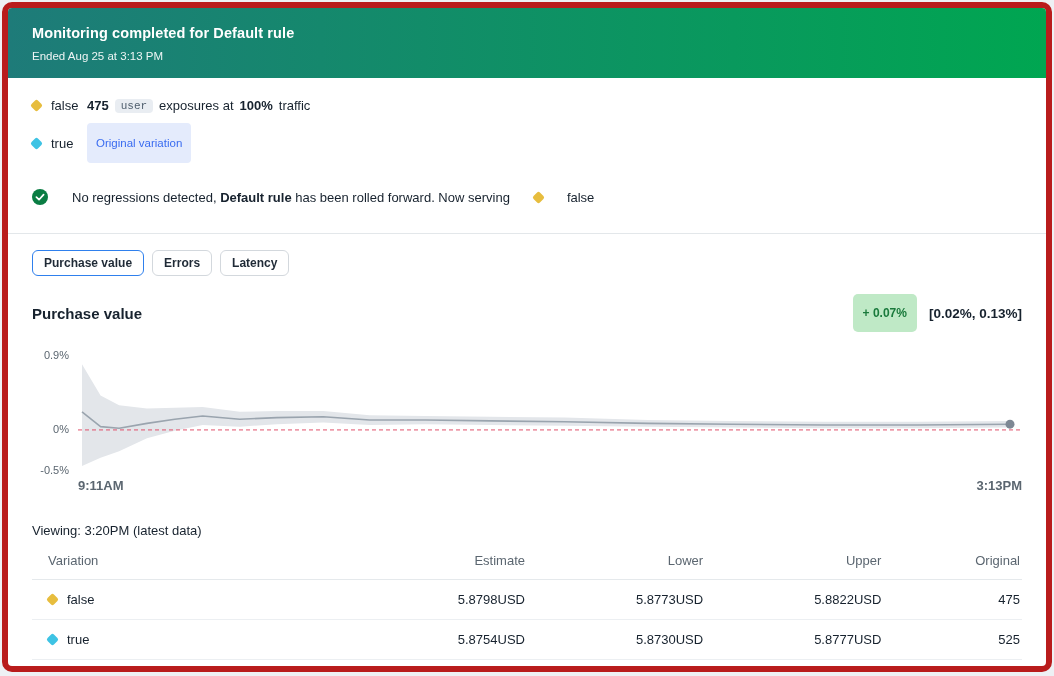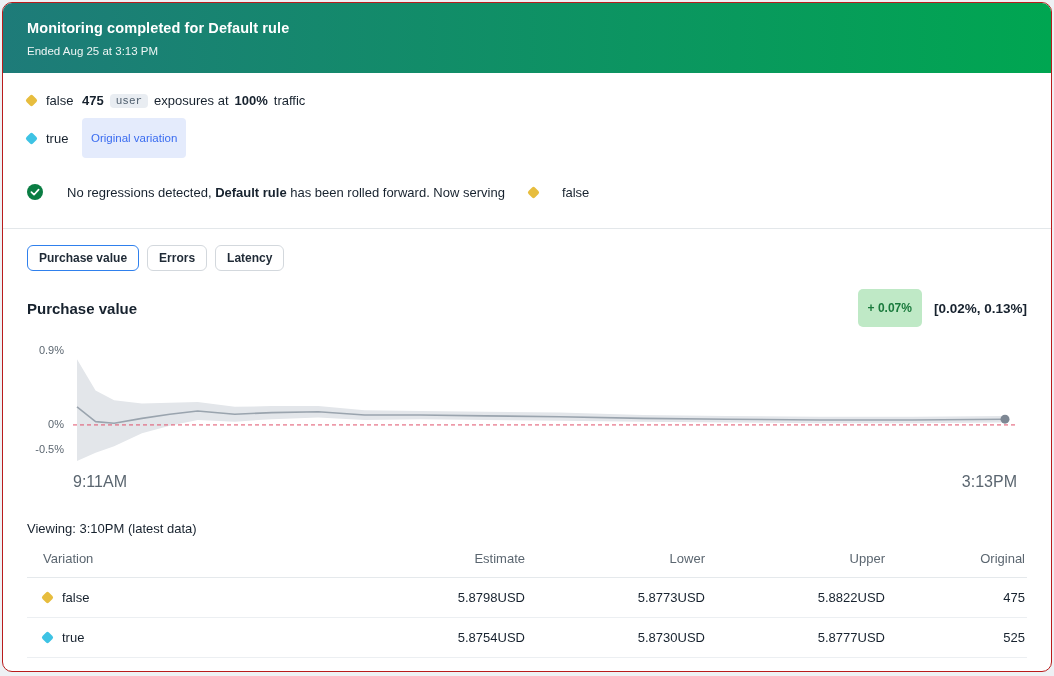--- a/index.html
+++ b/index.html
@@ -5,21 +5,21 @@
   * { margin:0; padding:0; box-sizing:border-box; }
   html,body { width:1054px; height:676px; }
   body {
     background:#eef1f4;
     font-family:"Liberation Sans", sans-serif;
     padding:2px;
     color:#17222e;
   }
   .card {
     background:#fff;
-    border:1px solid #b91c1c;
+    border:6px solid #b91c1c;
     border-radius:10px;
     height:670px;
     overflow:hidden;
   }
   
   .banner { color:#fff; padding:17px 24px 16px; }
   .banner-title { font-size:14.5px; font-weight:600; margin-bottom:9px; letter-spacing:.1px; }
   .banner-title b { font-weight:700; }
   .banner-sub { font-size:11.5px; opacity:.92; }
   
@@ -53,21 +53,21 @@
   .tab.active { border-color:#2f80ed; }
   .metric-head { display:flex; align-items:center; margin:18px 0 14px; }
   .metric-title { font-size:15px; font-weight:700; }
   .metric-right { margin-left:auto; display:flex; align-items:center; gap:12px; }
   .delta-badge { font-size:12px; font-weight:700; padding:12px 10px; border-radius:5px; }
   .interval { font-size:13.5px; font-weight:700; }
   
   .chart { display:flex; margin-top:24px;text-align:right; }
   .yaxis { position:relative; width:46px; flex:none; }
   .ytick { position:absolute; right:9px; font-size:11px; color:#5b6670; }
-  .xlabels { display:flex; justify-content:space-between; margin:7px 2px 0 46px; width:944px; font-size:16px; color:#5b6670; }
+  .xlabels { display:flex; justify-content:space-between; margin:7px 2px 0 46px; width:944px; font-size:13px; color:#5b6670;font-weight:bold; }
   
   .viewing { margin:30px 0 4px; font-size:13px; }
   table { width:100%; border-collapse:collapse; font-size:13px; margin-top:4px; }
   th { font-weight:400; color:#5b6670; text-align:right; padding:11px 2px; border-bottom:1px solid #e5e9ec; }
   td { text-align:right; padding:12px 2px; border-bottom:1px solid #eceff2; }
   th:first-child, td:first-child { text-align:left; padding-left:16px; width:32%; }
   th:nth-child(2), td:nth-child(2) { width:18%; }
   th:nth-child(3), td:nth-child(3) { width:18%; }
   th:nth-child(4), td:nth-child(4) { width:18%; }
   .var-cell { display:flex; align-items:center; gap:10px; }
@@ -125,35 +125,35 @@
       <div class="metric-right">
         <span class="delta-badge" style="background: rgb(191, 233, 198); color: rgb(26, 122, 60);">+ 0.07%</span>
         <span class="interval">[0.02%, 0.13%]</span>
       </div>
     </div>
 
     <div class="chart">
       <div class="yaxis" id="ytick-col">
           <div class="ytick" style="top: -7px;">0.9%</div>
           <div class="ytick" style="top: 66.9286px;">0%</div>
-          <div class="ytick" style="top: 92px;">-0.5%</div>
+          <div class="ytick" style="top: 108px;">-0.5%</div>
         </div>
       <svg id="trend-svg" viewBox="0 0 944 115" width="944" height="115">
           <polygon points="4,8.214285714285712 22.56,39.42857142857144 41.12,49.2857142857143 68.96000000000001,52.57142857142858 96.80000000000001,51.75 124.64,50.92857142857143 161.76000000000002,55.85714285714286 198.88,55.03571428571429 245.28,55.03571428571429 291.68,59.14285714285715 347.36,59.964285714285715 412.32,60.785714285714285 486.56,61.607142857142854 570.08,64.07142857142857 653.5999999999999,64.89285714285715 746.4000000000001,65.71428571428572 839.2,65.71428571428572 932,64.89285714285715 932,71.46428571428572 839.2,72.28571428571429 746.4000000000001,72.28571428571429 653.5999999999999,71.46428571428572 570.08,70.64285714285715 486.56,69.82142857142858 412.32,69.00000000000001 347.36,68.17857142857144 291.68,69.00000000000001 245.28,66.53571428571429 198.88,68.17857142857144 161.76000000000002,70.64285714285715 124.64,69.00000000000001 96.80000000000001,74.75 68.96000000000001,82.14285714285714 41.12,95.2857142857143 22.56,101.85714285714286 4,110.07142857142858" fill="#e3e6ea"></polygon>
           <line x1="0" y1="73.92857142857143" x2="944" y2="73.92857142857143" stroke="#e0506b" stroke-width="1" stroke-dasharray="4 3"></line>
           <polyline points="4,55.85714285714286 22.56,70.64285714285715 41.12,72.28571428571429 68.96000000000001,67.35714285714286 96.80000000000001,63.25000000000001 124.64,59.964285714285715 161.76000000000002,63.25000000000001 198.88,61.607142857142854 245.28,60.785714285714285 291.68,64.07142857142857 347.36,64.07142857142857 412.32,64.89285714285715 486.56,65.71428571428572 570.08,67.35714285714286 653.5999999999999,68.17857142857144 746.4000000000001,69.00000000000001 839.2,69.00000000000001 932,68.17857142857144" fill="none" stroke="#9aa4ae" stroke-width="1.6" stroke-linejoin="round"></polyline>
           <circle cx="932" cy="68.17857142857144" r="4.5" fill="#7e8894"></circle>
         </svg>
     </div>
     <div class="xlabels">
       <span>9:11AM</span>
       <span>3:13PM</span>
     </div>
 
-    <div class="viewing">Viewing: 3:10PM (latest data)</div>
+    <div class="viewing">Viewing: 3:20PM (latest data)</div>
 
     <table>
       <thead>
         <tr>
           <th>Variation</th>
           <th>Estimate</th>
           <th>Lower</th>
           <th>Upper</th>
           <th>Original</th>
         </tr>

